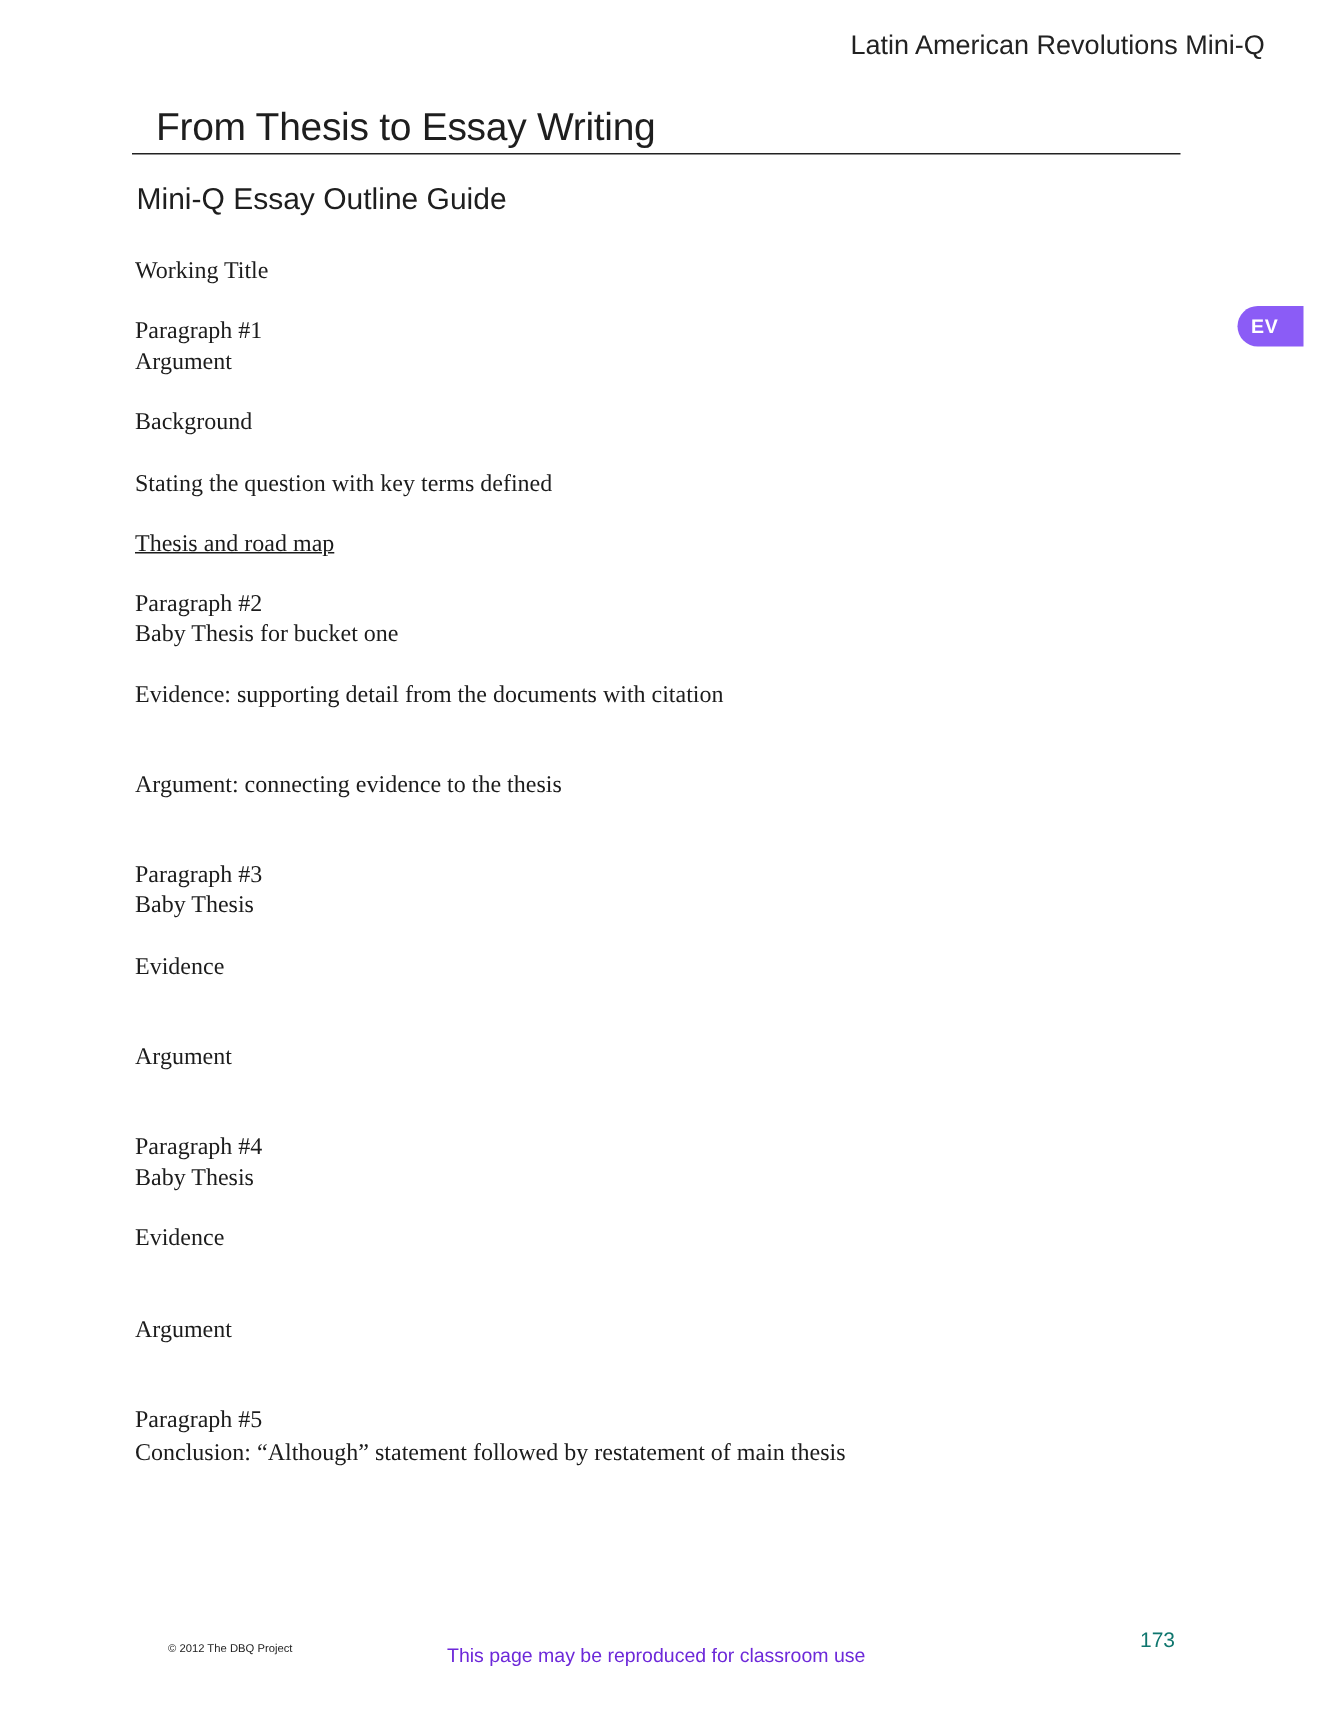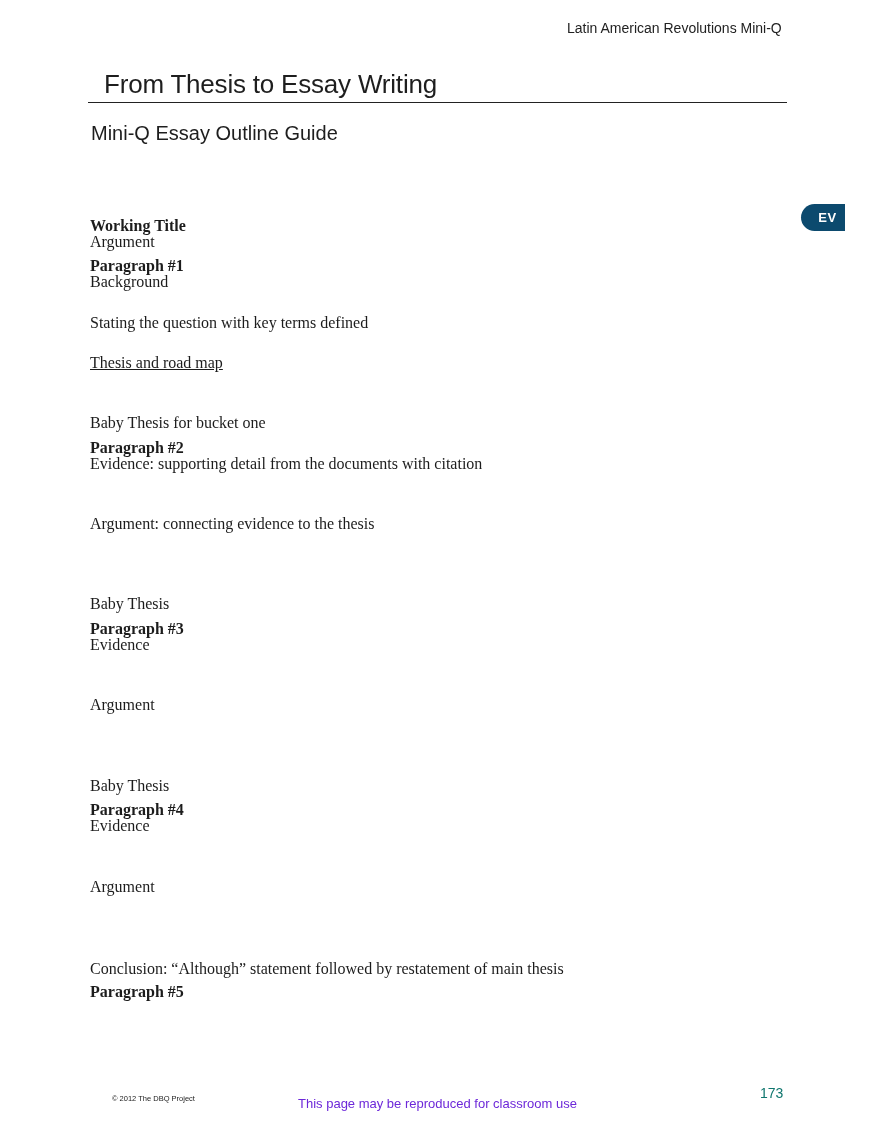--- a/index.html
+++ b/index.html
@@ -14,21 +14,21 @@
       overflow: hidden;
       color: #1c1c1c;
     }
     .sans { font-family: "Liberation Sans", "DejaVu Sans", sans-serif; }
     .serif { font-family: "Liberation Serif", "DejaVu Serif", serif; }
 
     .running-header {
       position: absolute;
       left: 567px;
       top: 20px;
-      font-size: 14px;
+      font-size: 18px;
       color: #222;
       white-space: nowrap;
     }
     .page-title {
       position: absolute;
       left: 104px;
       top: 69px;
       font-size: 26px;
       font-weight: normal;
       color: #1e1e1e;
@@ -47,43 +47,43 @@
       position: absolute;
       left: 91px;
       top: 122px;
       font-size: 20px;
       font-weight: normal;
       color: #1e1e1e;
       white-space: nowrap;
     }
     .ev-tab {
       position: absolute;
-      left: 801px;
+      left: 825px;
       top: 204px;
       width: 44px;
       height: 27px;
-      background: #0c4a6e;
+      background: #8b5cf6;
       border-radius: 14px 0 0 14px;
       color: #ffffff;
       font-size: 13px;
       font-weight: bold;
       line-height: 27px;
-      text-align: center;
+      text-align: left;
       padding-left: 9px;
       box-sizing: border-box;
       letter-spacing: 0.5px;
     }
     .line {
       position: absolute;
       left: 90px;
       font-size: 16px;
       white-space: nowrap;
       color: #1c1c1c;
     }
-    .bold { font-weight: bold; margin-top: 45px; }
+    .bold { font-weight: normal; }
 
     .footer-copyright {
       position: absolute;
       left: 86px;
       top: 1094px;
       font-size: 7.5px;
       color: #222;
       white-space: nowrap;
       padding-left: 26px;
     }

